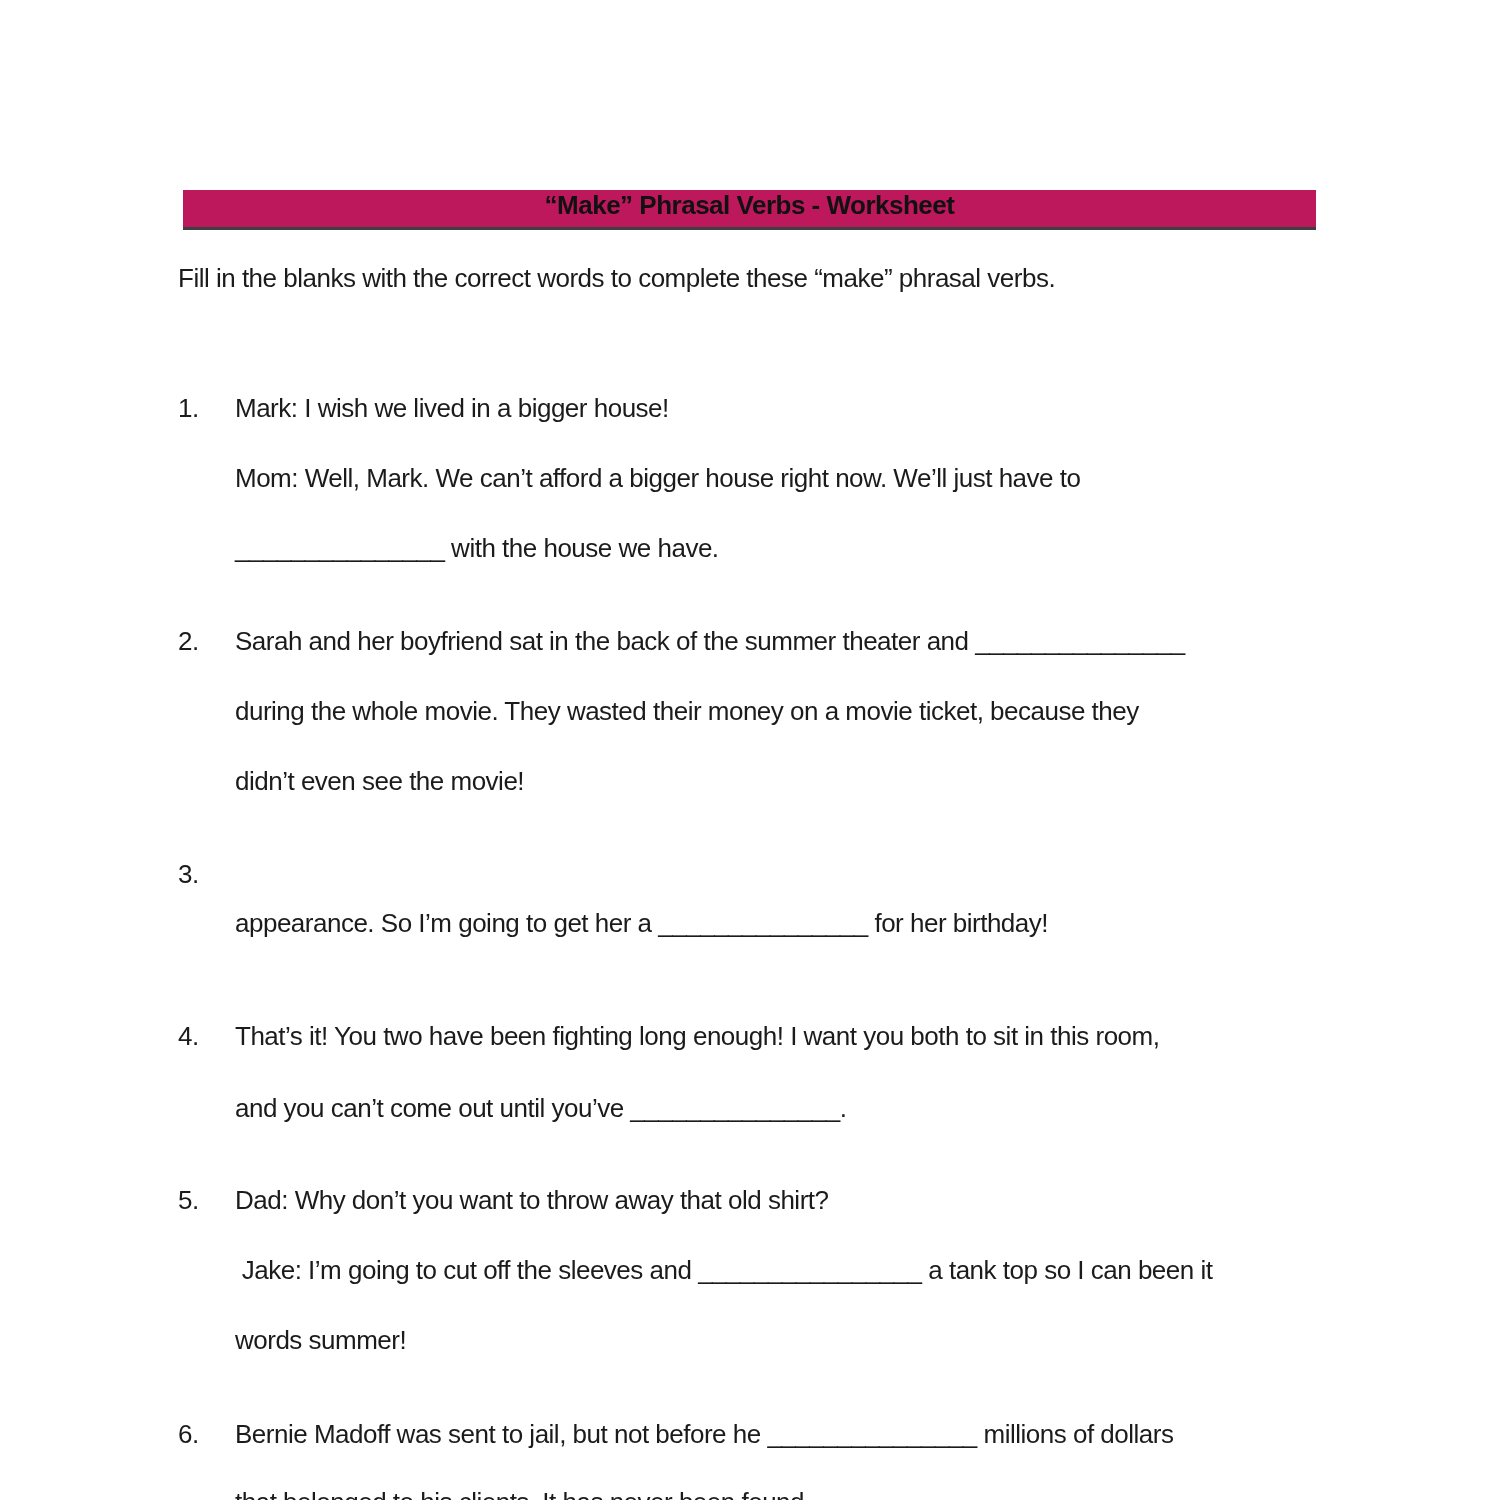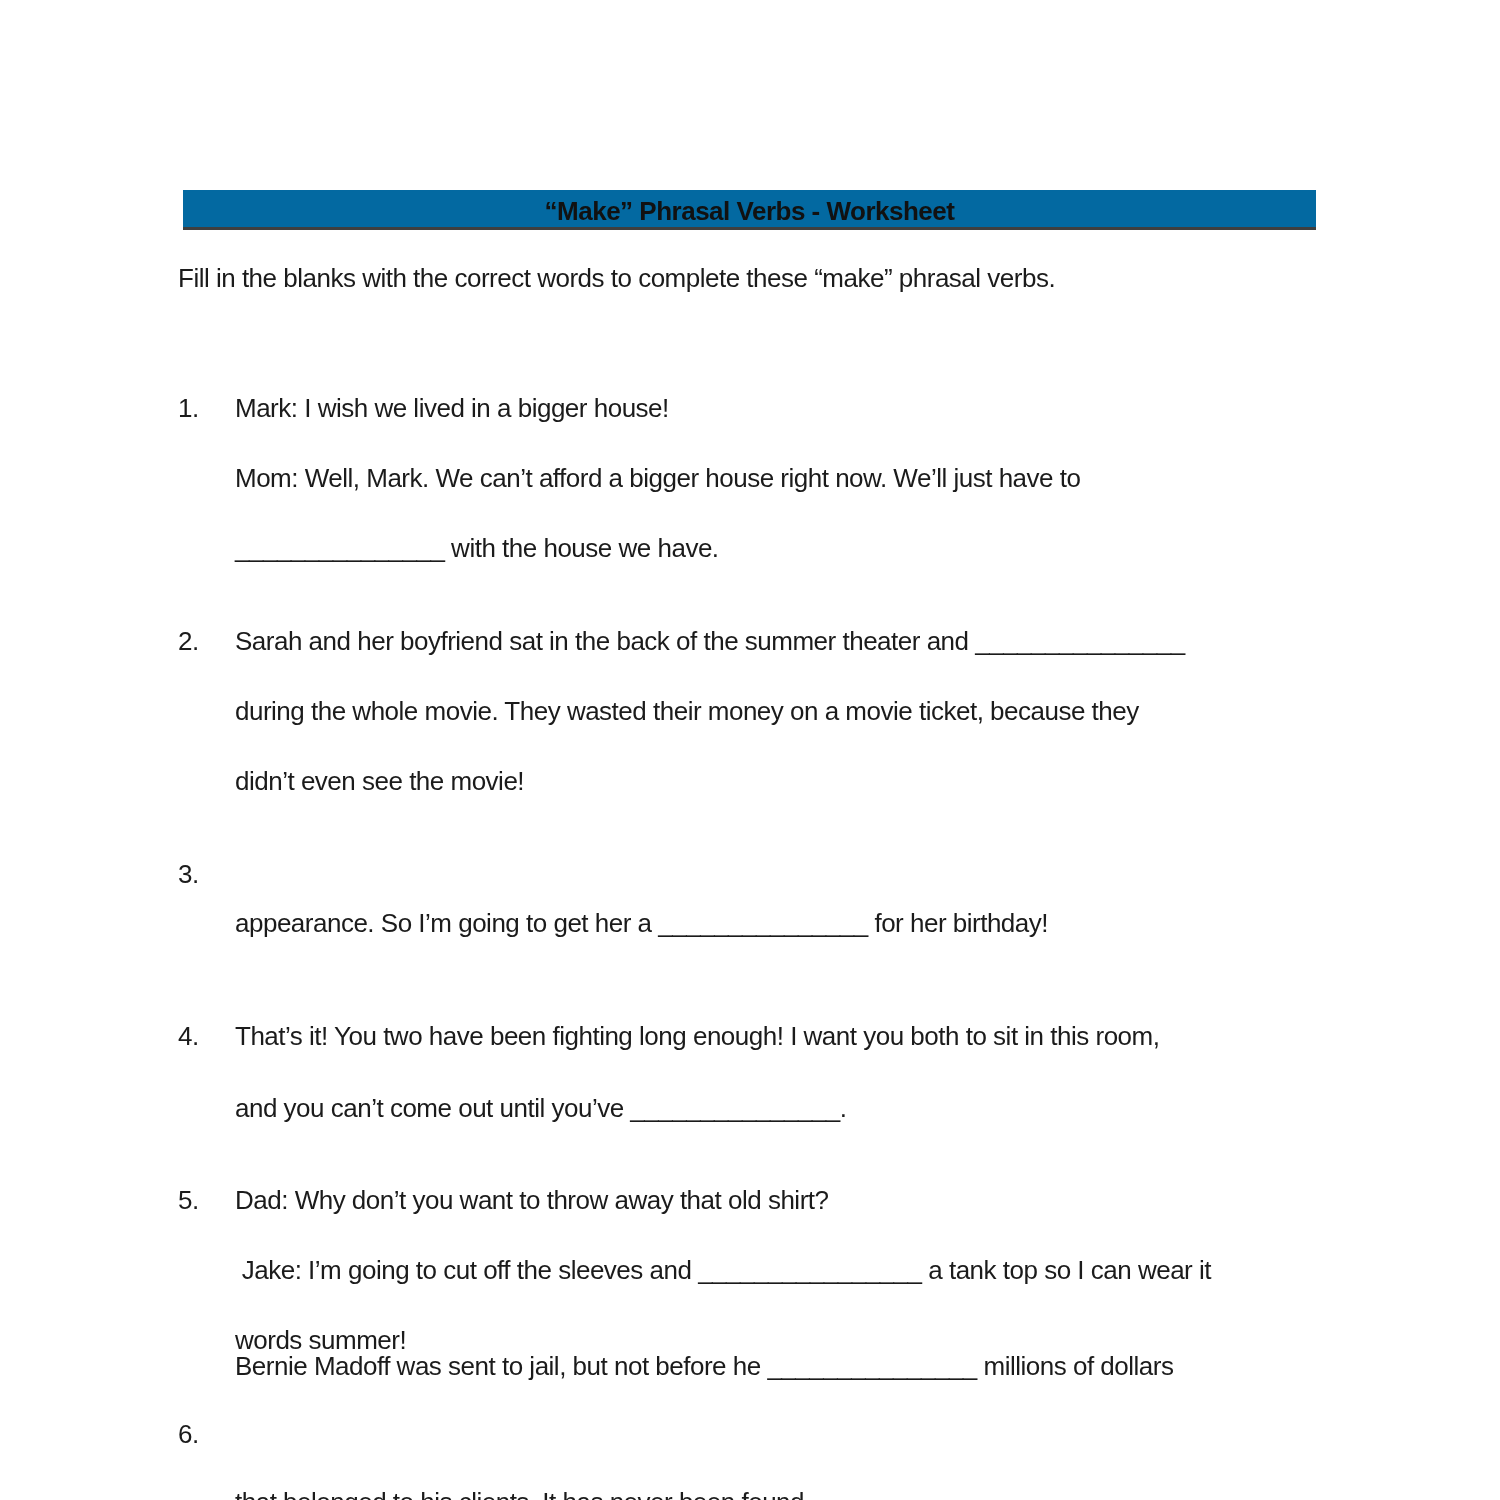--- a/index.html
+++ b/index.html
@@ -17,24 +17,24 @@
     color: #1b1b1b;
     font-size: 26px;
     letter-spacing: -0.5px;
   }
   .title-bar {
     position: absolute;
     left: 183px;
     top: 190px;
     width: 1133px;
     height: 37px;
-    background: #0369a1;
+    background: #be185d;
     border-bottom: 3px solid #3f3f3f;
     display: flex;
-    align-items: flex-end;
+    align-items: flex-start;
     justify-content: center;
   }
   .title-bar .title {
     font-weight: bold;
     font-size: 26px;
     color: #111111;
     white-space: pre;
   }
   .instruction {
     position: absolute;
@@ -80,20 +80,20 @@
 
   <div class="num" style="top:857px">3.</div>
   <div class="line" style="top:906px">appearance. So I’m going to get her a _______________ for her birthday!</div>
 
   <div class="num" style="top:1019px">4.</div>
   <div class="line" style="top:1091px">and you can’t come out until you’ve _______________.</div>
   <div class="line" style="top:1019px">That’s it! You two have been fighting long enough! I want you both to sit in this room,</div>
 
   <div class="num" style="top:1183px">5.</div>
   <div class="line" style="top:1183px">Dad: Why don’t you want to throw away that old shirt?</div>
-  <div class="line" style="top:1253px"> Jake: I’m going to cut off the sleeves and ________________ a tank top so I can wear it</div>
+  <div class="line" style="top:1253px"> Jake: I’m going to cut off the sleeves and ________________ a tank top so I can been it</div>
   <div class="line" style="top:1323px">words summer!</div>
 
   <div class="num" style="top:1417px">6.</div>
-  <div class="line" style="top:1349px">Bernie Madoff was sent to jail, but not before he _______________ millions of dollars</div>
+  <div class="line" style="top:1417px">Bernie Madoff was sent to jail, but not before he _______________ millions of dollars</div>
   <div class="line" style="top:1485px">that belonged to his clients. It has never been found.</div>
 
 </div>
 
 </body></html>

